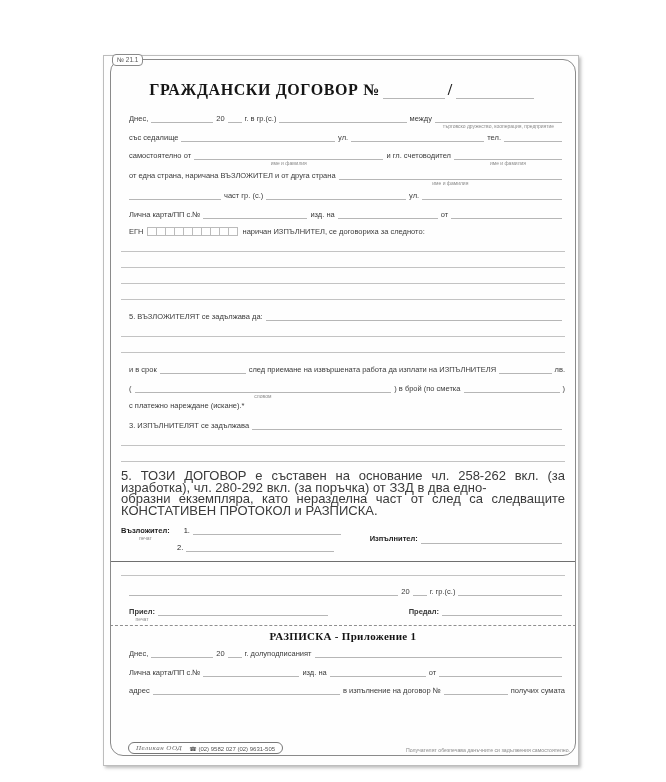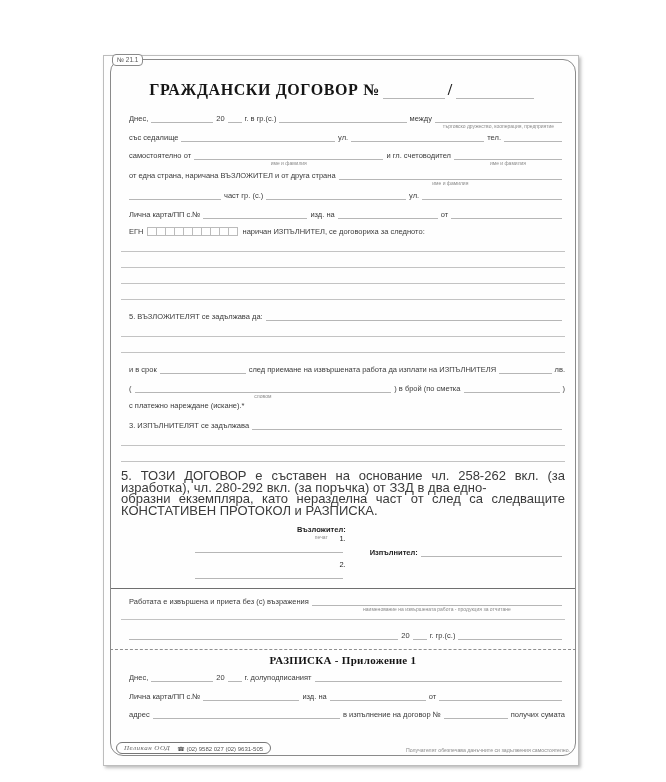--- a/index.html
+++ b/index.html
@@ -28,24 +28,24 @@
   .sec-divider{border-top:1px solid #6f6f6f;margin:9px -11px 0 -11px;}
   .dash-divider{border-top:1px dashed #8f8f8f;margin:9px -11px 0 -11px;}
   .h2{text-align:center;font-family:"Liberation Serif",serif;font-weight:bold;font-size:11px;
       color:#151515;margin-top:7px;letter-spacing:.3px;}
   .para{font-size:13px;color:#3a3a3a;line-height:11.5px;margin-top:8px;text-align:justify;}
   .stacklbl{display:flex;flex-direction:column;align-items:flex-start;margin-bottom:-7px;}
   .stacklbl .cap{align-self:center;}
   .b{font-weight:bold;}
   .signblock{display:flex;margin-top:9px;font-size:7.5px;color:#222;}
   .sigleft{flex:1.15;display:flex;flex-direction:column;}
-  .sigrow{display:flex;align-items:flex-end;flex-direction:column;}
+  .sigrow{display:flex;align-items:flex-end;}
   .sigrow+.sigrow{margin-top:7px;}
   .sigright{flex:1;display:flex;align-items:center;padding-left:24px;}
-  .pubcapsule{position:absolute;left:5px;bottom:1px;background:#fff;border:1px solid #777;border-radius:8px;
+  .pubcapsule{position:absolute;left:17px;bottom:1px;background:#fff;border:1px solid #777;border-radius:8px;
               padding:1px 7px;display:flex;align-items:center;gap:7px;font-size:6px;color:#555;}
   .publogo{font-family:"Liberation Serif",serif;font-style:italic;font-size:7px;color:#666;letter-spacing:.5px;}
   .rightnote{position:absolute;right:8px;bottom:12px;font-size:5.2px;color:#8a8a8a;}
 </style>
 </head>
 <body>
 
 <div class="paper">
   <div class="frame">
     <div class="badge">№ 21.1</div>
@@ -201,37 +201,40 @@
           </div>
         </div>
         <div class="sigright">
           <span class="b lbl">Изпълнител:</span>
           <span class="bl grow"></span>
         </div>
       </div>
 
       <div class="sec-divider"></div>
 
-      <div class="row" style="margin-top:7px">
-        <span class="lbl">Работата е извършена и приета без (с) възражения</span>
-        <span class="capbl grow">
-          <span class="bl"></span>
-          <span class="cap">наименование на извършената работа - продукция за отчитане</span>
-        </span>
-      </div>
       <div class="rule" style="height:13px"></div>
 
       <div class="row" style="margin-top:10px">
         <span class="bl grow" style="flex:2.6;margin-left:0"></span>
         <span class="lbl">20</span>
         <span class="bl" style="width:14px"></span>
         <span class="lbl">г. гр.(с.)</span>
         <span class="bl grow"></span>
       </div>
 
+      <div class="row" style="margin-top:10px">
+        <span class="stacklbl">
+          <span class="b">Приел:</span>
+          <span class="cap">печат</span>
+        </span>
+        <span class="bl" style="width:170px"></span>
+        <span class="grow"></span>
+        <span class="b lbl">Предал:</span>
+        <span class="bl" style="width:120px"></span>
+      </div>
 
       <div class="dash-divider"></div>
       <div class="h2" style="margin-top:4px">РАЗПИСКА - Приложение 1</div>
 
       <div class="row" style="margin-top:6px">
         <span class="lbl">Днес,</span>
         <span class="bl" style="width:62px"></span>
         <span class="lbl">20</span>
         <span class="bl" style="width:14px"></span>
         <span class="lbl">г. долуподписаният</span>

